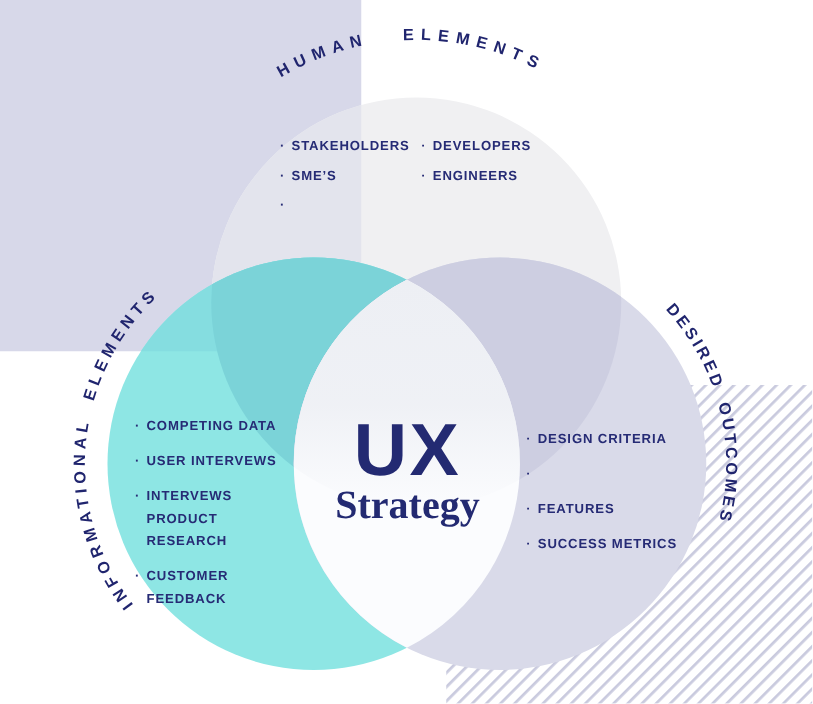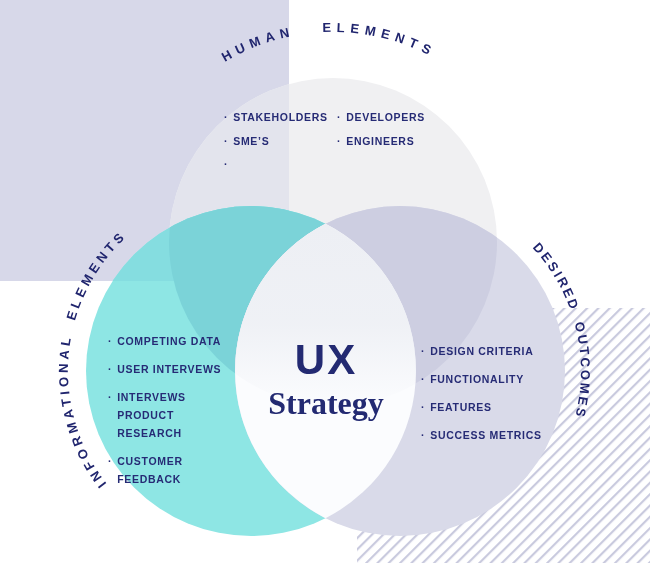--- a/index.html
+++ b/index.html
@@ -22,21 +22,21 @@
         font-weight:700; font-size:10.5px; letter-spacing:0.7px; }
   .li .dot { margin-right:5px; }
   .li .txt { white-space:pre-line; }
   .human-list .li { line-height:23.5px; }
   .info-list .li    { line-height:18px; margin-bottom:10px; }
   .desired-list .li { line-height:17px; margin-bottom:11px; }
 
   
   .center-block { position:absolute; left:246px; top:336px; width:160px;
                   text-align:center; color:#232a72; }
-  .ux-main { font-size:42px; line-height:48px; font-weight:700;
+  .ux-main { font-size:59px; line-height:48px; font-weight:700;
              letter-spacing:2px; font-family:"Liberation Sans", sans-serif; }
   .ux-sub  { font-size:32px; line-height:30px; margin-top:4px; font-weight:700;
              font-family:"Liberation Serif", serif; }
 </style>
 </head>
 <body>
 
 <div class="stage">
 
   <svg width="650" height="563" viewBox="0 0 650 563">
@@ -140,21 +140,20 @@
       </div>
   </div>
 
   <div class="vlist desired-list" style="left:421px; top:343px;">
     <div class="li">
       <span class="dot">·</span>
       <span class="txt">DESIGN CRITERIA</span>
       </div>
     <div class="li">
       <span class="dot">·</span>
-      <span class="txt">FUNCTIONALITY</span>
       </div>
     <div class="li">
       <span class="dot">·</span>
       <span class="txt">FEATURES</span>
       </div>
     <div class="li">
       <span class="dot">·</span>
       <span class="txt">SUCCESS METRICS</span>
       </div>
   </div>

